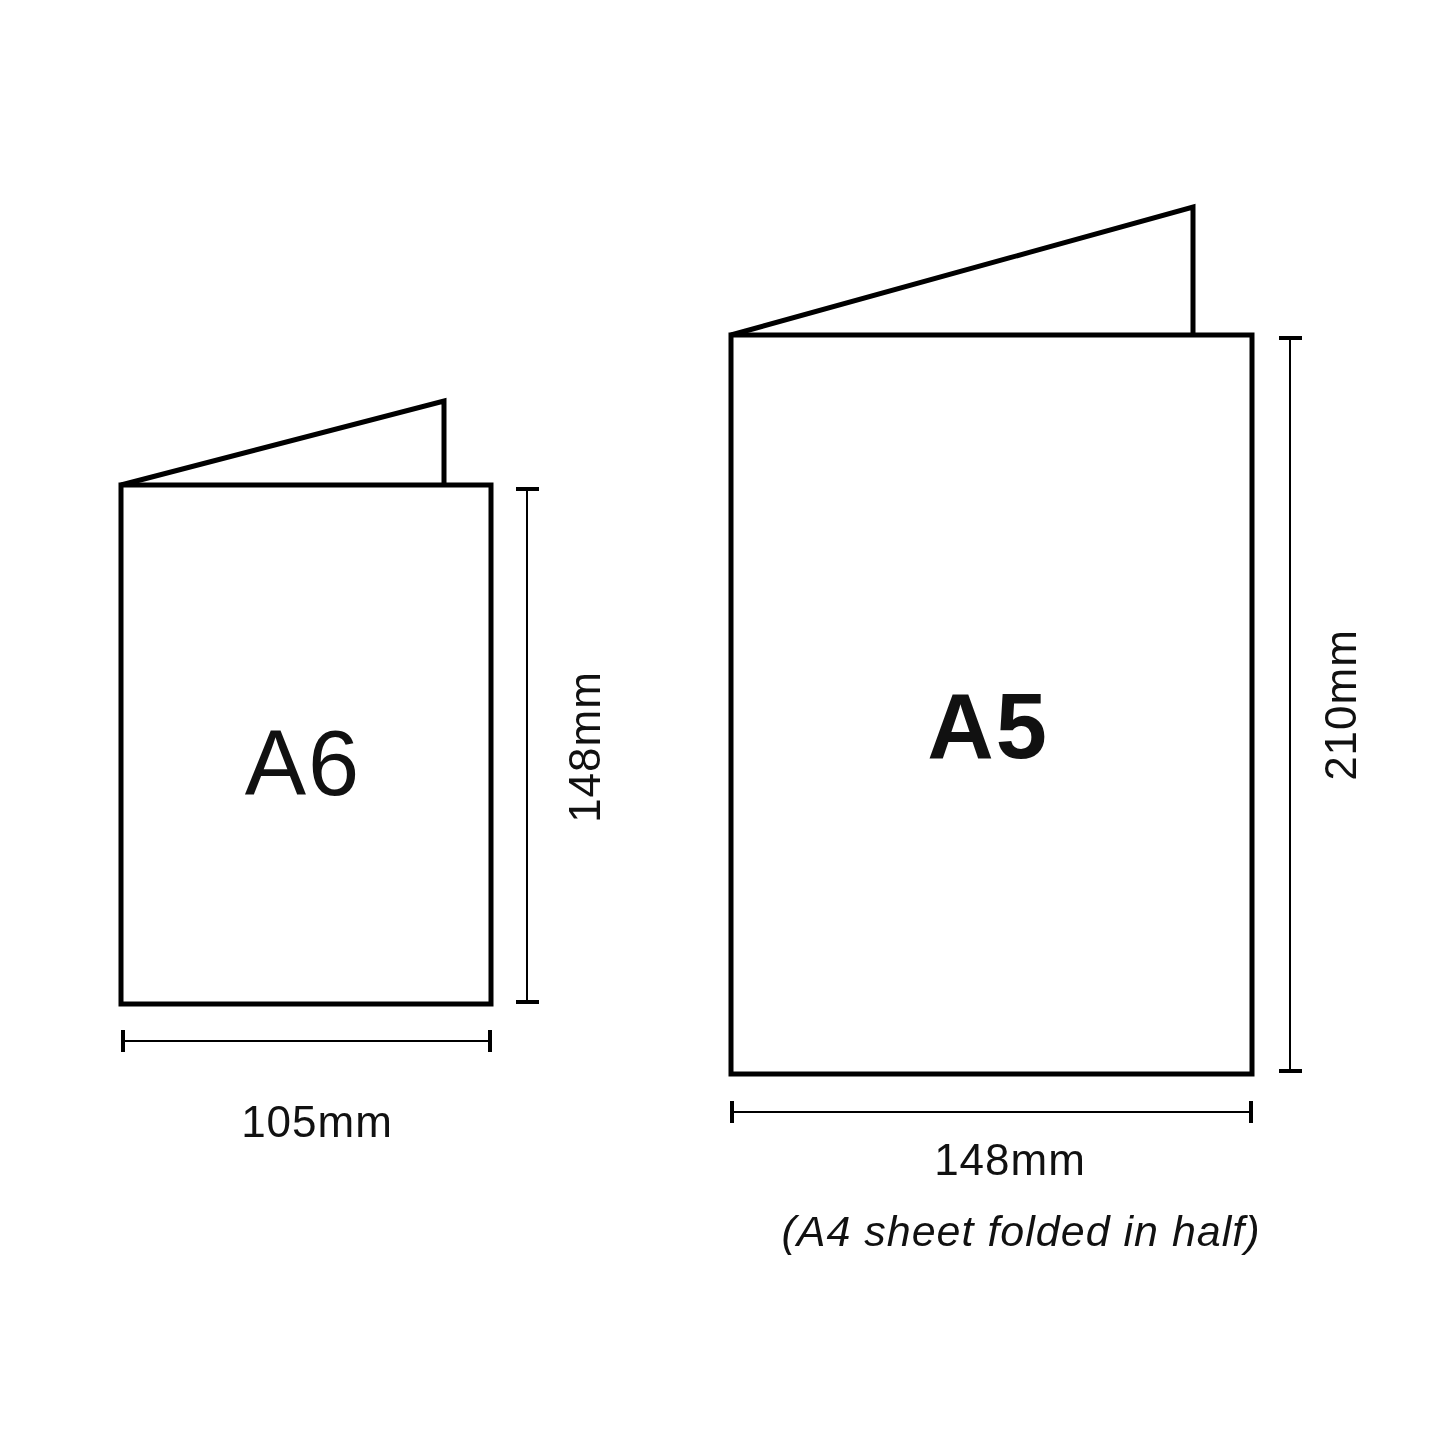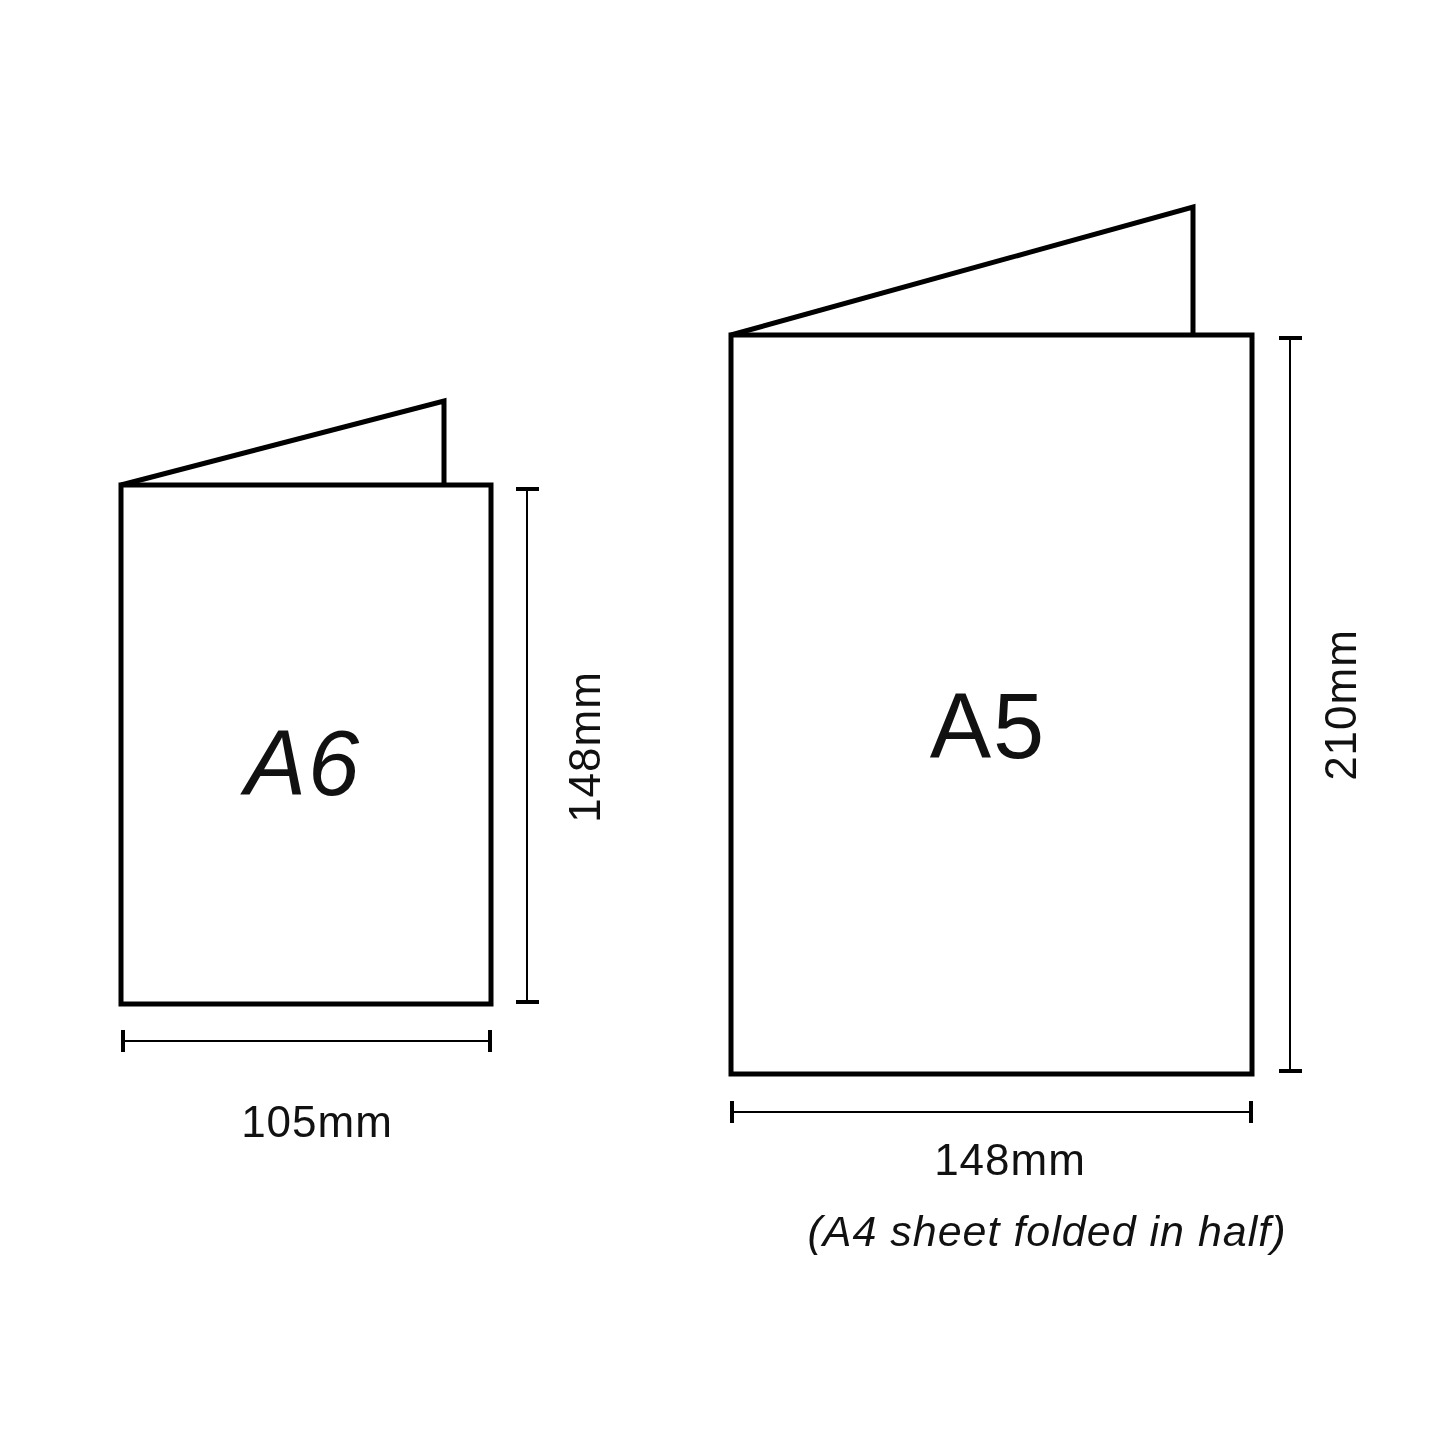--- a/index.html
+++ b/index.html
@@ -89,27 +89,27 @@
       </g>
 
       <g stroke-width="2">
         <line x1="733" y1="1112" x2="1250" y2="1112"></line>
         <line x1="732" y1="1101" x2="732" y2="1123" stroke-width="4"></line>
         <line x1="1251" y1="1101" x2="1251" y2="1123" stroke-width="4"></line>
       </g>
     </g>
   </svg>
 
-  <div class="label card-size-label" style="left:303px; top:763px;font-style:italic;">A6</div>
+  <div class="label card-size-label" style="left:303px; top:763px;">A6</div>
 
   <div class="label dim-label dim-label-vertical" style="left:585px; top:747px;">148mm</div>
 
   <div class="label dim-label" style="left:317px; top:1086px;margin-top:36px;">105mm</div>
 
-  <div class="label card-size-label" style="left:988px; top:726px;">A5</div>
+  <div class="label card-size-label" style="left:988px; top:726px;font-weight:bold;">A5</div>
 
   <div class="label dim-label dim-label-vertical" style="left:1341px; top:705px;">210mm</div>
 
   <div class="label dim-label" style="left:1010px; top:1160px;">148mm</div>
 
-  <div class="label note-label" style="left:1047px; top:1231px;">(A4 sheet folded in half)</div>
+  <div class="label note-label" style="left:1021px; top:1231px;">(A4 sheet folded in half)</div>
 
 </div>
 
 </body></html>

